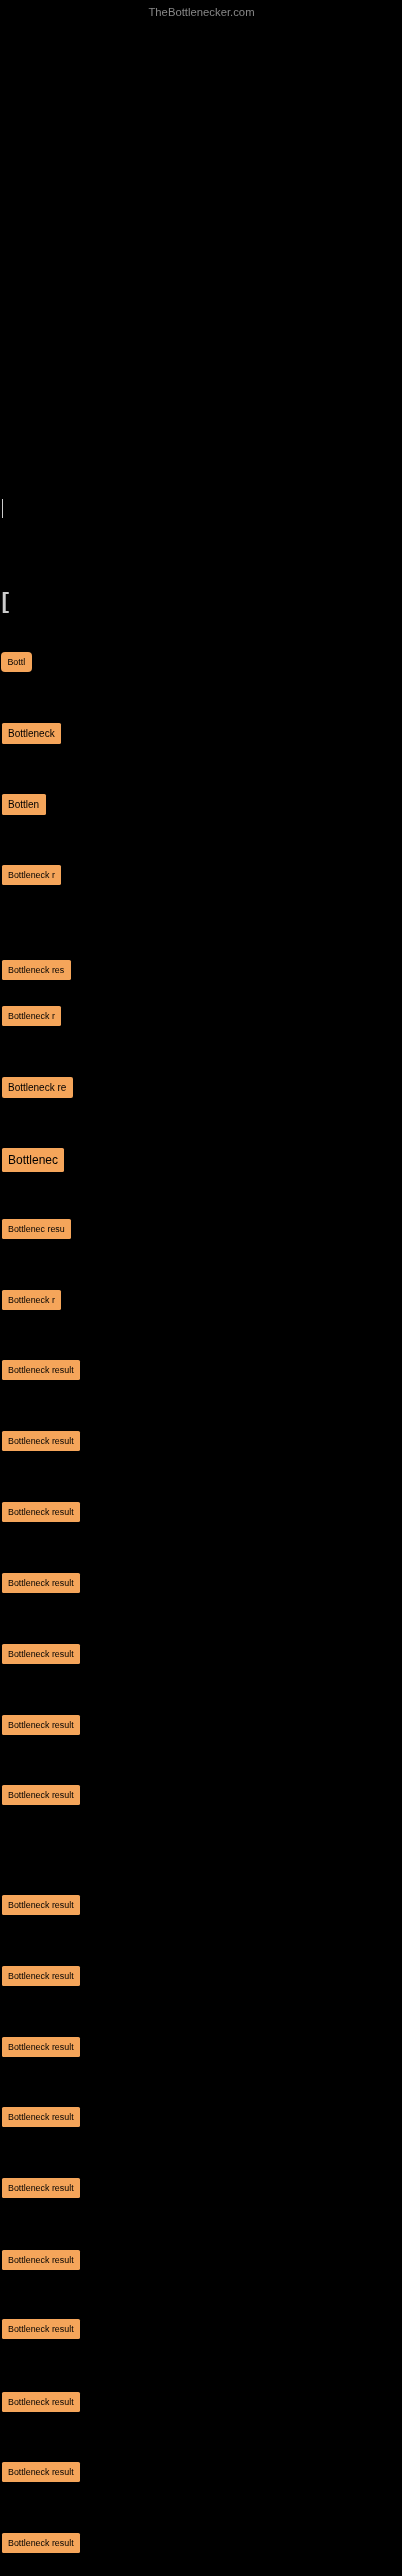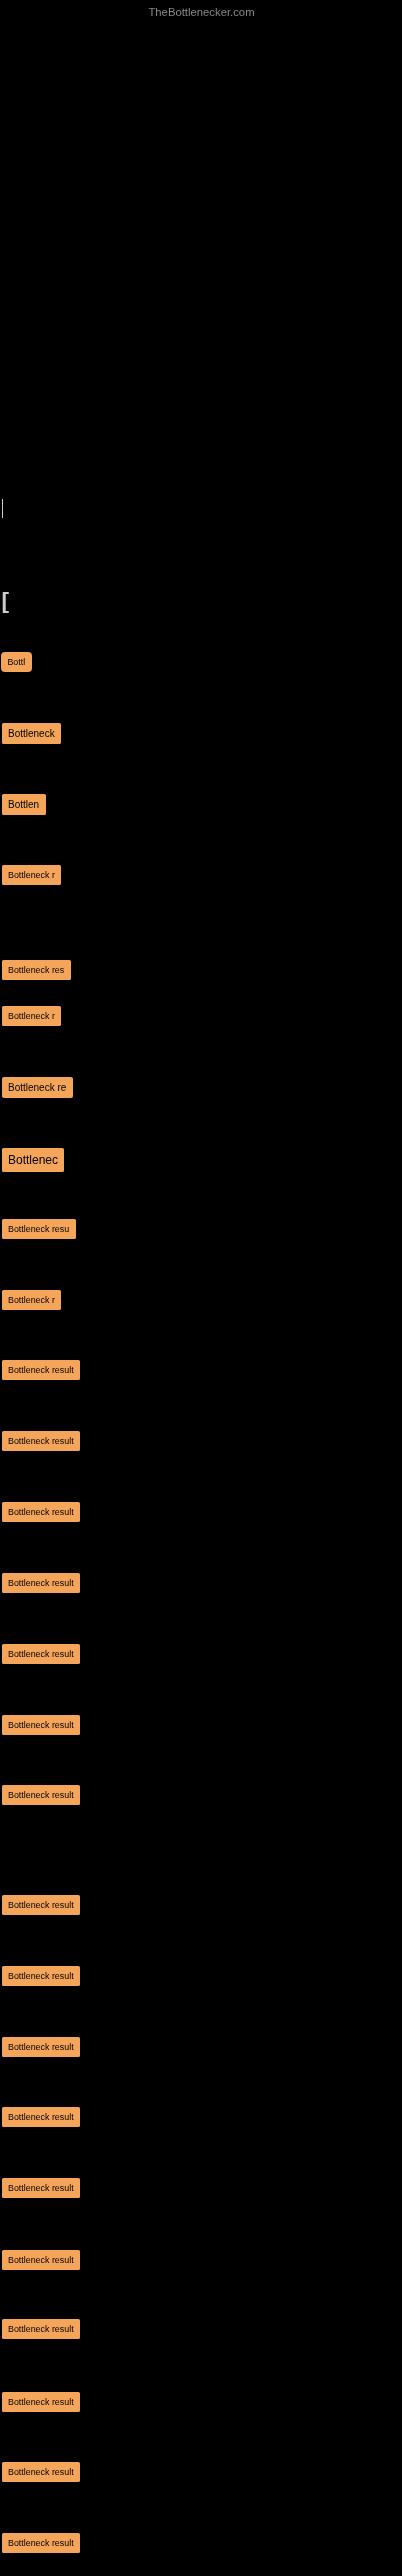--- a/index.html
+++ b/index.html
@@ -56,21 +56,21 @@
 <div class="bracket-indicator">[</div>
 
 <div style="position: absolute; top: 652px; left: 1px; background-color: rgb(245, 165, 90); color: rgb(0, 0, 0); font-size: 8.9px; padding: 4.8px 6.4px; border-radius: 4px; white-space: nowrap; display: inline-block;">Bottl</div>
 <div style="position: absolute; top: 723px; left: 1.6px; background-color: rgb(245, 165, 90); color: rgb(0, 0, 0); font-size: 10px; padding: 4.8px 6.4px; border-radius: 1.6px; white-space: nowrap; display: inline-block;">Bottleneck</div>
 <div style="position: absolute; top: 794px; left: 1.6px; background-color: rgb(245, 165, 90); color: rgb(0, 0, 0); font-size: 10px; padding: 4.8px 6.4px; border-radius: 1.6px; white-space: nowrap; display: inline-block;">Bottlen</div>
 <div style="position: absolute; top: 865px; left: 1.6px; background-color: rgb(245, 165, 90); color: rgb(0, 0, 0); font-size: 8.9px; padding: 4.8px 6.4px; border-radius: 1.6px; white-space: nowrap; display: inline-block;">Bottleneck r</div>
 <div style="position: absolute; top: 935px; left: 1.6px; background-color: rgb(245, 165, 90); color: rgb(0, 0, 0); font-size: 8.9px; padding: 4.8px 6.4px; border-radius: 1.6px; white-space: nowrap; display: inline-block; margin-top: 25px;">Bottleneck res</div>
 <div style="position: absolute; top: 1006px; left: 1.6px; background-color: rgb(245, 165, 90); color: rgb(0, 0, 0); font-size: 8.9px; padding: 4.8px 6.4px; border-radius: 1.6px; white-space: nowrap; display: inline-block;">Bottleneck r</div>
 <div style="position: absolute; top: 1077px; left: 1.6px; background-color: rgb(245, 165, 90); color: rgb(0, 0, 0); font-size: 10px; padding: 4.8px 6.4px; border-radius: 2px; white-space: nowrap; display: inline-block;">Bottleneck re</div>
 <div style="position: absolute; top: 1148px; left: 1.6px; background-color: rgb(245, 165, 90); color: rgb(0, 0, 0); font-size: 12px; padding: 4.8px 6.4px; border-radius: 1.6px; white-space: nowrap; display: inline-block;">Bottlenec</div>
-<div style="position: absolute; top: 1219px; left: 1.6px; background-color: rgb(245, 165, 90); color: rgb(0, 0, 0); font-size: 8.9px; padding: 4.8px 6.4px; border-radius: 1.6px; white-space: nowrap; display: inline-block;">Bottleneck resu</div>
+<div style="position: absolute; top: 1219px; left: 1.6px; background-color: rgb(245, 165, 90); color: rgb(0, 0, 0); font-size: 8.9px; padding: 4.8px 6.4px; border-radius: 1.6px; white-space: nowrap; display: inline-block;">Bottlenec resu</div>
 <div style="position: absolute; top: 1290px; left: 1.6px; background-color: rgb(245, 165, 90); color: rgb(0, 0, 0); font-size: 8.9px; padding: 4.8px 6.4px; border-radius: 1.6px; white-space: nowrap; display: inline-block;">Bottleneck r</div>
 <div style="position: absolute; top: 1360px; left: 1.6px; background-color: rgb(245, 165, 90); color: rgb(0, 0, 0); font-size: 8.9px; padding: 4.8px 6.4px; border-radius: 1.6px; white-space: nowrap; display: inline-block;">Bottleneck result</div>
 <div style="position: absolute; top: 1431px; left: 1.6px; background-color: rgb(245, 165, 90); color: rgb(0, 0, 0); font-size: 8.9px; padding: 4.8px 6.4px; border-radius: 1.6px; white-space: nowrap; display: inline-block;">Bottleneck result</div>
 <div style="position: absolute; top: 1502px; left: 1.6px; background-color: rgb(245, 165, 90); color: rgb(0, 0, 0); font-size: 8.9px; padding: 4.8px 6.4px; border-radius: 1.6px; white-space: nowrap; display: inline-block;">Bottleneck result</div>
 <div style="position: absolute; top: 1573px; left: 1.6px; background-color: rgb(245, 165, 90); color: rgb(0, 0, 0); font-size: 8.9px; padding: 4.8px 6.4px; border-radius: 1.6px; white-space: nowrap; display: inline-block;">Bottleneck result</div>
 <div style="position: absolute; top: 1644px; left: 1.6px; background-color: rgb(245, 165, 90); color: rgb(0, 0, 0); font-size: 8.9px; padding: 4.8px 6.4px; border-radius: 1.6px; white-space: nowrap; display: inline-block;">Bottleneck result</div>
 <div style="position: absolute; top: 1715px; left: 1.6px; background-color: rgb(245, 165, 90); color: rgb(0, 0, 0); font-size: 8.9px; padding: 4.8px 6.4px; border-radius: 1.6px; white-space: nowrap; display: inline-block;">Bottleneck result</div>
 <div style="position: absolute; top: 1785px; left: 1.6px; background-color: rgb(245, 165, 90); color: rgb(0, 0, 0); font-size: 8.9px; padding: 4.8px 6.4px; border-radius: 1.6px; white-space: nowrap; display: inline-block;">Bottleneck result</div>
 <div style="position: absolute; top: 1895px; left: 1.6px; background-color: rgb(245, 165, 90); color: rgb(0, 0, 0); font-size: 8.9px; padding: 4.8px 6.4px; border-radius: 1.6px; white-space: nowrap; display: inline-block;">Bottleneck result</div>
 <div style="position: absolute; top: 1966px; left: 1.6px; background-color: rgb(245, 165, 90); color: rgb(0, 0, 0); font-size: 8.9px; padding: 4.8px 6.4px; border-radius: 1.6px; white-space: nowrap; display: inline-block;">Bottleneck result</div>

